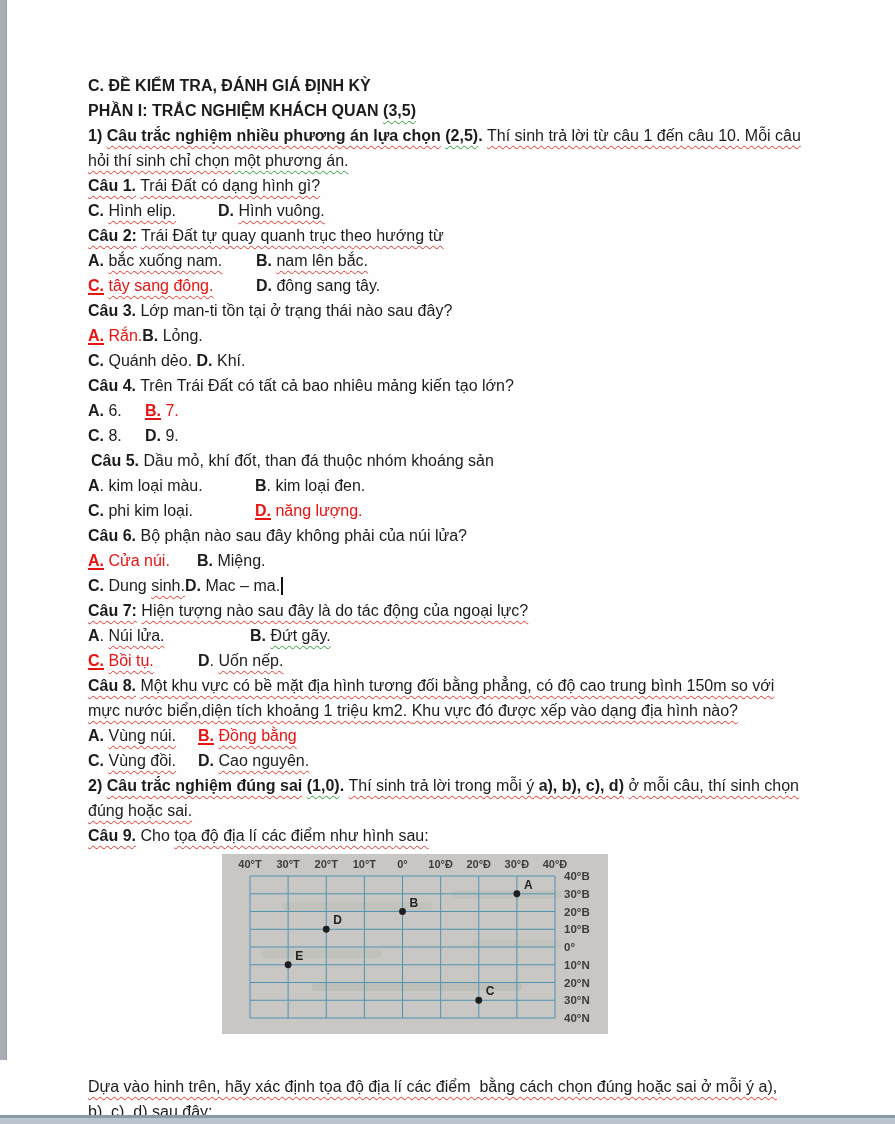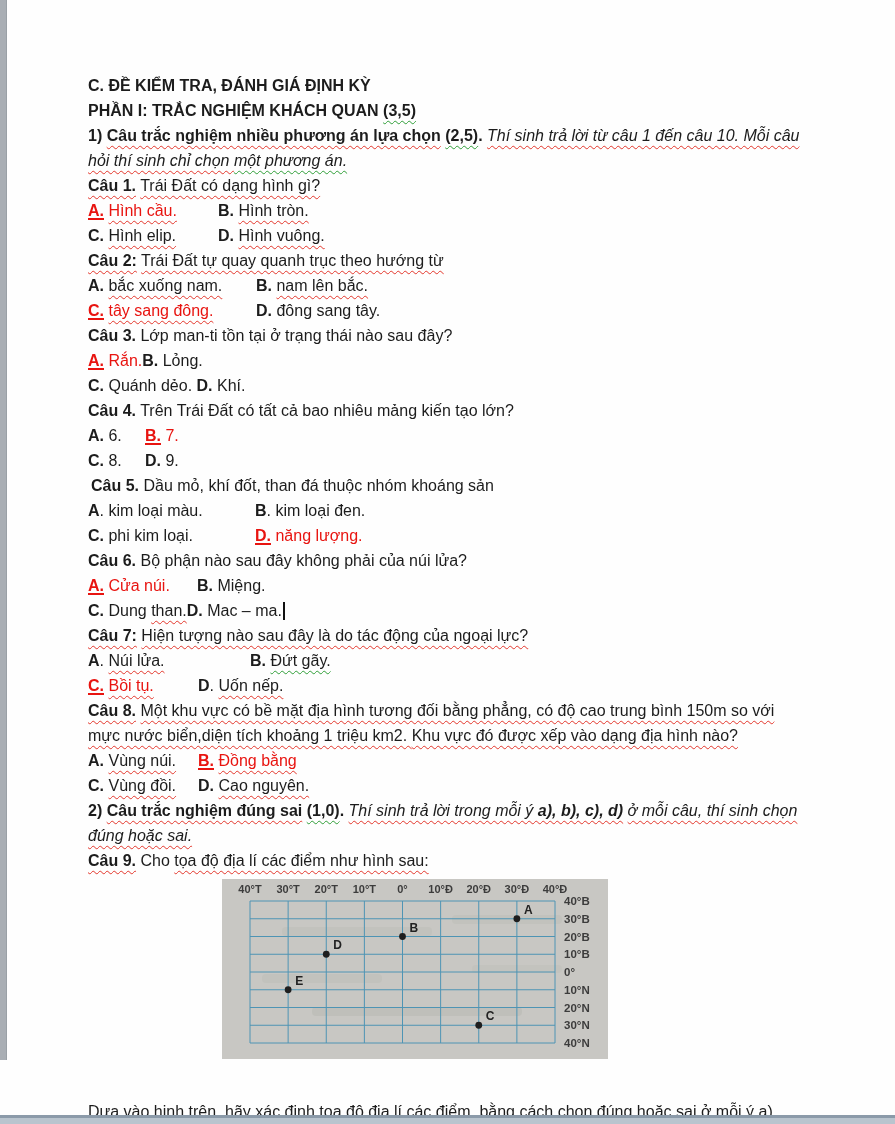--- a/index.html
+++ b/index.html
@@ -12,21 +12,21 @@
     background:#a9aeb4;border-right:1px solid #9aa0a6;
   }
   .bottom-bar{
     position:absolute;left:0;bottom:0;width:895px;height:9px;
     background:linear-gradient(#8b9aa9 0 34%,#b9c4ce 34% 100%);
   }
   .content{position:absolute;left:88px;top:73px;width:772px;}
   .line{position:relative;height:25px;}
   .grp{position:absolute;top:0;white-space:pre;line-height:25px;}
   .bold{font-weight:bold;}
-  .ital{font-style:italic;text-align:right;}
+  .ital{text-align:right;}
   .red{color:#e81410;}
   .sul{text-decoration:underline solid currentColor;text-decoration-thickness:1.5px;text-underline-offset:2px;}
   .wr{text-decoration:underline wavy #e3362b;text-decoration-thickness:1px;text-underline-offset:4px;text-decoration-skip-ink:none;}
   .wg{text-decoration:underline wavy #2f9e38;text-decoration-thickness:1px;text-underline-offset:4px;text-decoration-skip-ink:none;}
   .red.sul{text-decoration:underline solid #e81410;text-decoration-thickness:1.5px;text-underline-offset:2px;}
   .red.wr{text-decoration:underline wavy #e3362b;text-decoration-thickness:1px;text-underline-offset:4px;text-decoration-skip-ink:none;}
   .caret{display:inline-block;width:2px;height:18px;background:#111;vertical-align:-4px;margin-left:1px;}
   .figure-box{margin:6px 0 0 134px;width:386px;height:204px;}
   .after-lines{margin-top:16px;}
 </style>
@@ -47,24 +47,20 @@
         <div class="line">
           <span class="grp" style="left: 0px;"><span class="seg bold">1) </span><span class="seg bold wr">Câu trắc nghiệm nhiều phương án lựa chọn</span><span class="seg bold"> </span><span class="seg bold wg">(2,5)</span><span class="seg bold">. </span><span class="seg ital wr">Thí sinh trả lời từ câu 1 đến câu 10. Mỗi câu</span></span>
         </div>
         <div class="line">
           <span class="grp" style="left: 0px;"><span class="seg ital wr">hỏi thí sinh chỉ chọn </span><span class="seg ital wg">một phương án.</span></span>
         </div>
         <div class="line">
           <span class="grp" style="left: 0px;"><span class="seg bold wr">Câu 1.</span><span class="seg"> </span><span class="seg wr">Trái Đất có dạng hình gì?</span></span>
         </div>
         <div class="line">
-          <span class="grp" style="left: 0px;"><span class="seg bold red sul">A.</span><span class="seg red"> </span><span class="seg red wr">Hình cầu.</span></span>
-          <span class="grp" style="left: 130px;"><span class="seg bold">B.</span><span class="seg"> </span><span class="seg wr">Hình tròn.</span></span>
-        </div>
-        <div class="line">
           <span class="grp" style="left: 0px;"><span class="seg bold">C.</span><span class="seg"> </span><span class="seg wr">Hình elip.</span></span>
           <span class="grp" style="left: 130px; text-align: center;"><span class="seg bold">D.</span><span class="seg"> </span><span class="seg wr">Hình vuông.</span></span>
         </div>
         <div class="line">
           <span class="grp" style="left: 0px;"><span class="seg bold wr">Câu 2:</span><span class="seg"> </span><span class="seg wr">Trái Đất tự quay quanh trục theo hướng từ</span></span>
         </div>
         <div class="line">
           <span class="grp" style="left: 0px;"><span class="seg bold">A.</span><span class="seg"> </span><span class="seg wr">bắc xuống nam.</span></span>
           <span class="grp" style="left: 168px;"><span class="seg bold">B.</span><span class="seg"> </span><span class="seg wr">nam lên bắc.</span></span>
         </div>
@@ -104,21 +100,21 @@
           <span class="grp" style="left: 167px;"><span class="seg bold red sul">D.</span><span class="seg red"> </span><span class="seg red">năng lượng.</span></span>
         </div>
         <div class="line">
           <span class="grp" style="left: 0px;"><span class="seg bold">Câu 6.</span><span class="seg"> Bộ phận nào sau đây không phải của núi lửa?</span></span>
         </div>
         <div class="line">
           <span class="grp" style="left: 0px;"><span class="seg bold red sul">A.</span><span class="seg red"> </span><span class="seg red">Cửa núi.</span></span>
           <span class="grp" style="left: 109px;"><span class="seg bold">B.</span><span class="seg"> Miệng.</span></span>
         </div>
         <div class="line">
-          <span class="grp" style="left: 0px;"><span class="seg bold">C.</span><span class="seg"> Dung </span><span class="seg wr">than.</span><span class="seg bold">D.</span><span class="seg"> Mac – ma.</span><span class="caret"></span></span>
+          <span class="grp" style="left: 0px;"><span class="seg bold">C.</span><span class="seg"> Dung </span><span class="seg wr">sinh.</span><span class="seg bold">D.</span><span class="seg"> Mac – ma.</span><span class="caret"></span></span>
         </div>
         <div class="line">
           <span class="grp" style="left: 0px;"><span class="seg bold wr">Câu 7:</span><span class="seg"> </span><span class="seg wr">Hiện tượng nào sau đây là do tác động của ngoại lực?</span></span>
         </div>
         <div class="line">
           <span class="grp" style="left: 0px;"><span class="seg bold">A</span><span class="seg">. </span><span class="seg wr">Núi lửa.</span></span>
           <span class="grp" style="left: 162px;"><span class="seg bold">B.</span><span class="seg"> </span><span class="seg wg">Đứt gãy.</span></span>
         </div>
         <div class="line">
           <span class="grp" style="left: 0px;"><span class="seg bold red sul">C.</span><span class="seg red"> </span><span class="seg red wr">Bồi tụ.</span></span>

